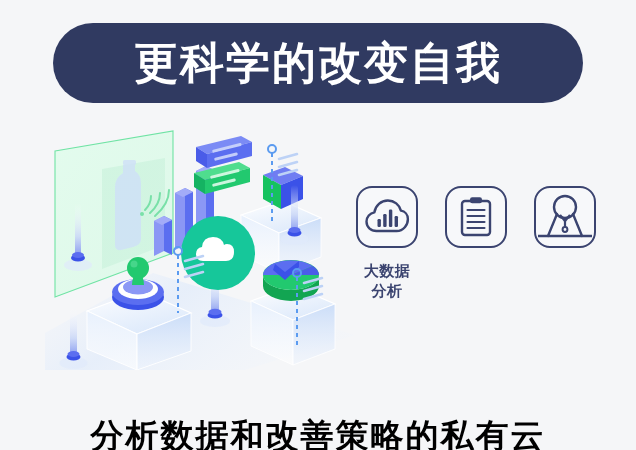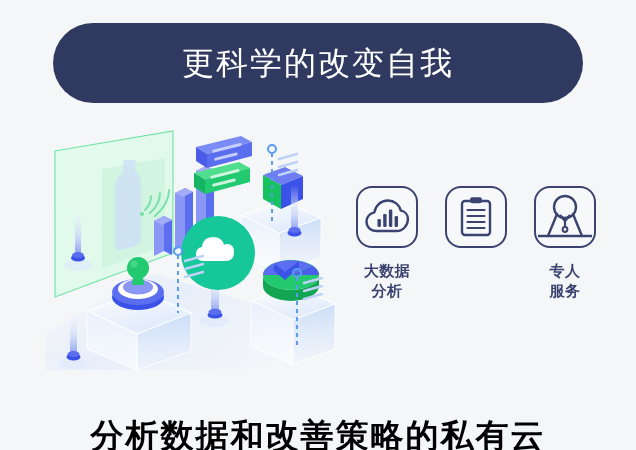--- a/index.html
+++ b/index.html
@@ -30,22 +30,22 @@
     width: 530px;
     height: 80px;
     background: #303a61;
     border-radius: 40px;
     display: flex;
     align-items: center;
     justify-content: center;
   }
   #title-text {
     color: #ffffff;
-    font-size: 32px;
-    font-weight: normal;
+    font-size: 44px;
+    font-weight: bold;
     letter-spacing: 2px;
     line-height: 1;
     white-space: nowrap;
   }
 
   
   #tagline {
     position: absolute;
     left: 0;
     top: 388px;
@@ -352,21 +352,19 @@
       <div class="feature-icon-box">
         <svg width="58" height="58" viewBox="0 0 58 58">
           <circle cx="29" cy="19" r="11" fill="none" stroke="#3b4470" stroke-width="2.4"></circle>
           <path d="M21,26 L12,48 M37,26 L46,48" fill="none" stroke="#3b4470" stroke-width="2.4" stroke-linecap="round"></path>
           <path d="M24,27 L29,33 L34,27" fill="none" stroke="#3b4470" stroke-width="2.3" stroke-linejoin="round"></path>
           <line x1="29" y1="33" x2="29" y2="39" stroke="#3b4470" stroke-width="2.2"></line>
           <circle cx="29" cy="41.5" r="2.4" fill="none" stroke="#3b4470" stroke-width="2"></circle>
           <line x1="2" y1="48" x2="56" y2="48" stroke="#3b4470" stroke-width="2.4"></line>
         </svg>
       </div>
-      <div class="feature-label">专人
-服务</div>
     </div>
 
   </div>
 
   <div id="tagline">分析数据和改善策略的私有云</div>
 
 </div>
 
 </body></html>

